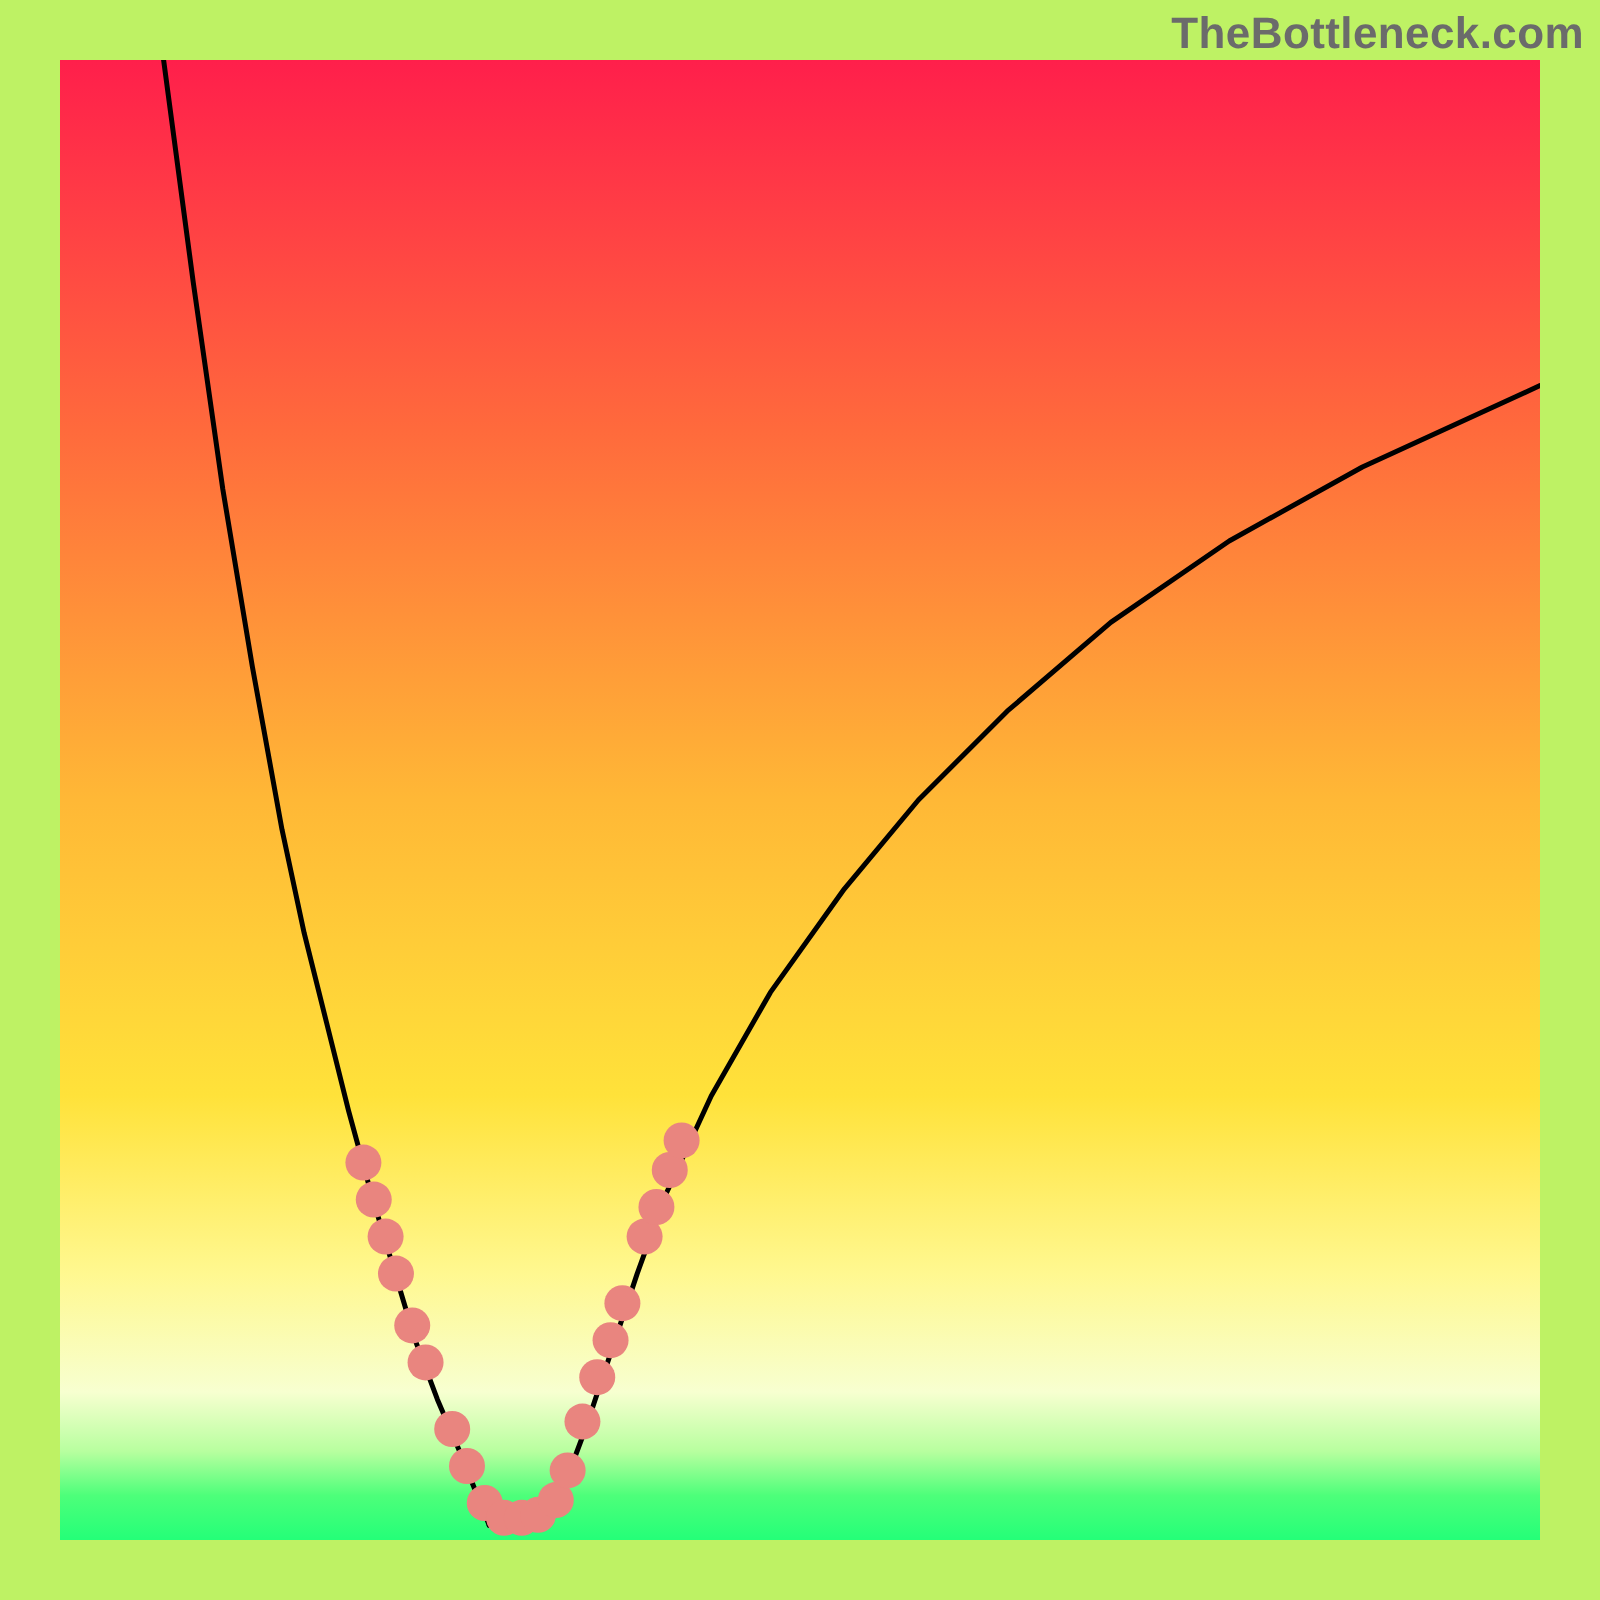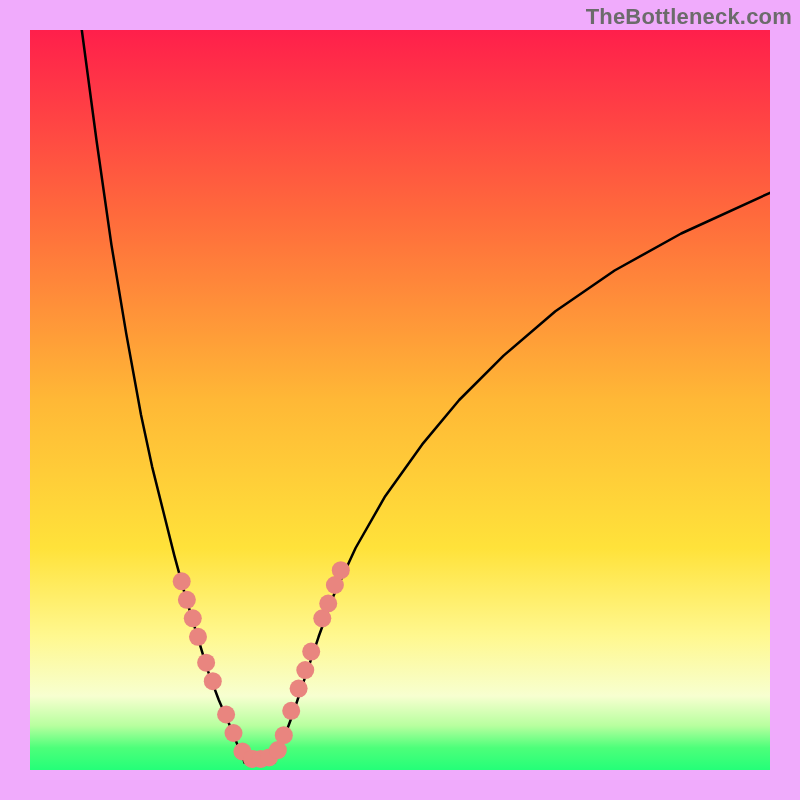--- a/index.html
+++ b/index.html
@@ -7,21 +7,21 @@
     padding: 0;
     width: 800px;
     height: 800px;
     overflow: hidden;
     background: #000;
   }
   .frame {
     position: relative;
     width: 800px;
     height: 800px;
-    background: #f0abfc;
+    background: #bef264;
   }
   .plot-area {
     position: absolute;
     left: 30px;
     top: 30px;
     width: 740px;
     height: 740px;
     
   }
   .watermark {

